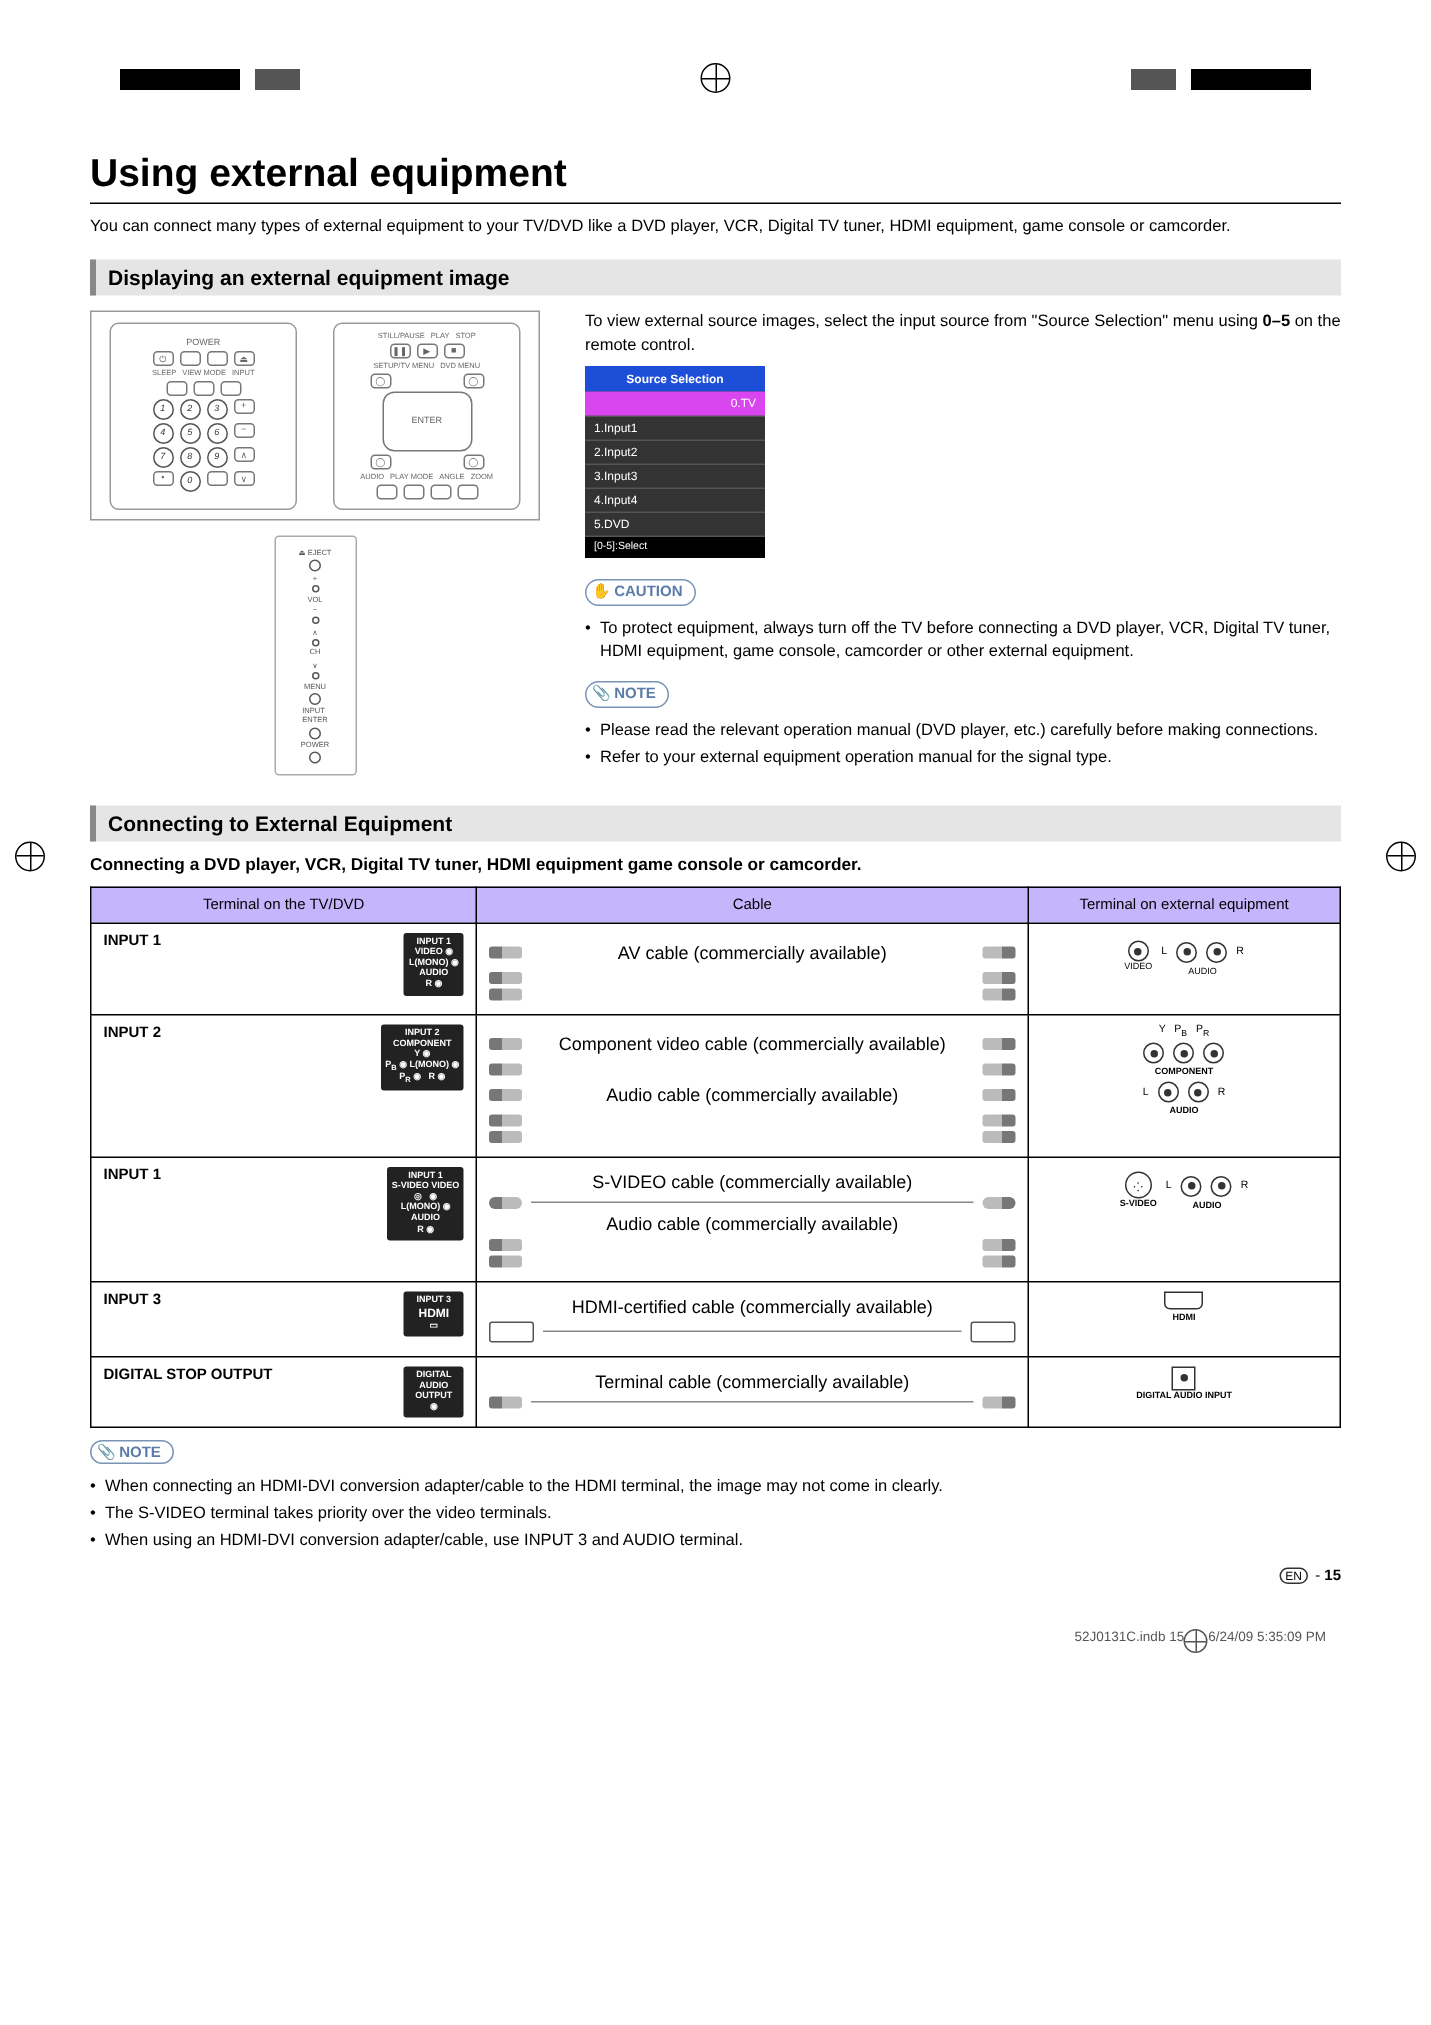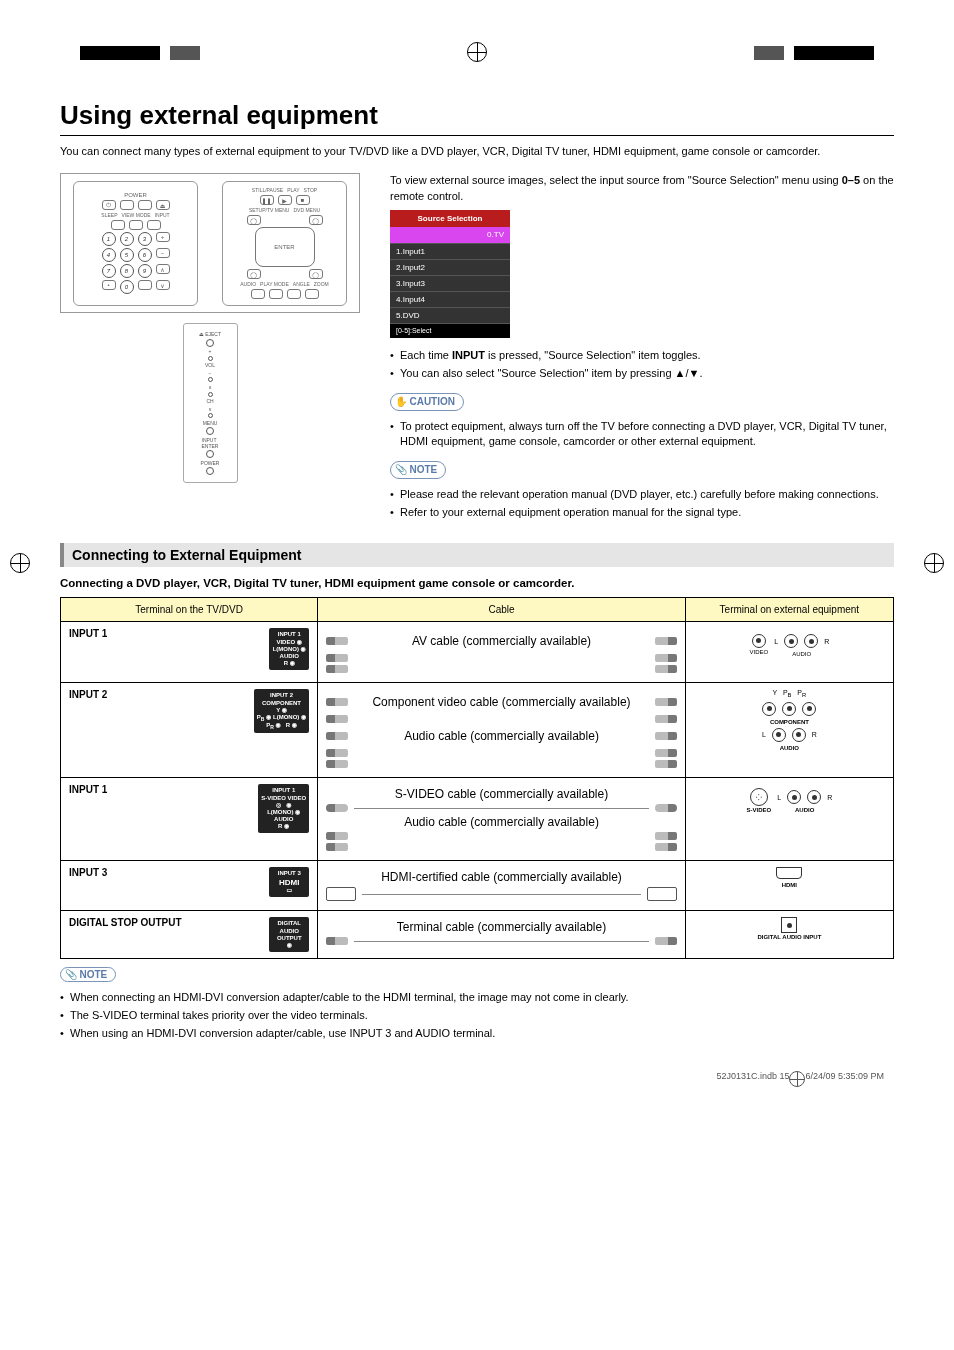--- a/index.html
+++ b/index.html
@@ -29,34 +29,34 @@
   .right-col { flex: 1; font-size: 11px; line-height: 1.4; }
   .diagram { border: 1px solid #999; background: #fff; height: 140px; display: flex; align-items: center; justify-content: space-around; font-size: 8px; color: #555; gap: 10px; padding: 5px; }
   .remote-box { border: 1px solid #999; border-radius: 6px; width: 125px; height: 125px; display: flex; flex-direction: column; align-items: center; justify-content: center; gap: 2px; font-size: 6px; color: #666; }
   .remote-box .row { display:flex; gap:4px; }
   .remote-box .btn { width:14px; height:10px; border:0.8px solid #777; border-radius:3px; display:flex; align-items:center; justify-content:center; }
   .remote-box .num { width:14px; height:14px; border:0.8px solid #555; border-radius:50%; display:flex; align-items:center; justify-content:center; font-style:italic; color:#333; }
   .second-diagram { margin-top: 10px; display:flex; justify-content:center; }
   .panel-box { border:1px solid #aaa; width:55px; height:160px; border-radius:3px; display:flex; flex-direction:column; align-items:center; justify-content:space-around; padding:6px 0; font-size:5px; color:#555;}
   .panel-box .dot { width:8px; height:8px; border:1px solid #555; border-radius:50%; }
   .menu-box { background: #333; color: #fff; font-size: 8px; width: 120px; margin: 6px 0 10px 0; }
-  .menu-box .title { background: #b91c1c; color: #fff; text-align: center; padding: 3px 16px; font-weight: bold; }
+  .menu-box .title { background: #1d4ed8; color: #fff; text-align: center; padding: 3px 16px; font-weight: bold; }
   .menu-box .item { padding: 2px 6px; border-bottom: 0.5px solid #555; }
   .menu-box .item.sel { background: #d946ef; text-align: right; }
   .menu-box .footer { background:#000; padding: 2px 6px; font-size:7px; }
   ul.bullets { list-style: none; padding: 0; margin: 4px 0 8px 0; }
   ul.bullets li { padding-left: 10px; position: relative; margin-bottom: 3px; line-height: 1.35; }
   ul.bullets li::before { content: "•"; position: absolute; left: 0; }
   .tag { display: inline-block; border: 1px solid #7a94b8; border-radius: 10px; padding: 1px 8px 1px 4px; font-size: 10px; font-weight: bold; color: #5a7aa8; margin: 4px 0; }
   .tag .icon { display:inline-block; margin-right:2px; }
   .tag.caution { color:#5a7aa8; }
   .subheading { font-weight: bold; font-size: 11.5px; margin: 6px 0 8px 0; }
   table.conn { width: 100%; border-collapse: collapse; font-size: 10px; }
   table.conn th, table.conn td { border: 1px solid #000; padding: 6px 8px; vertical-align: top; }
-  table.conn th { font-weight: normal; text-align: center; background: #fef9c3; }
+  table.conn th { font-weight: normal; text-align: center; background: #c4b5fd; }
   table.conn td.term { font-weight: bold; width: 210px; position: relative; }
   table.conn td.cable { text-align: center; width: 300px; }
   table.conn td.ext { text-align: center; width: 170px; font-size: 8px; }
   .port-icon { display:inline-block; background:#222; color:#fff; font-size:6px; padding:3px; border-radius:2px; float:right; min-width:40px; text-align:center; line-height:1.2; }
   .cable-line { font-size: 12px; margin: 3px 0; }
   .jack-row { display:flex; justify-content:center; gap:6px; margin:3px 0; align-items:center; }
   .jack { width:14px; height:14px; border:1.5px solid #333; border-radius:50%; display:inline-flex; align-items:center; justify-content:center; }
   .jack::after { content:""; width:5px; height:5px; background:#333; border-radius:50%; }
   .jack-label { font-size:6px; margin-top:1px; }
   .hdmi-icon { display:inline-block; width:26px; height:12px; border:1.5px solid #333; border-radius:0 0 4px 4px; }
@@ -83,20 +83,21 @@
       <div class="reg-bar right"></div>
   </div>
 
   <div class="side-reg left"></div>
   <div class="side-reg right"></div>
 
   <h1>Using external equipment</h1>
   <p class="intro">You can connect many types of external equipment to your TV/DVD like a DVD player, VCR, Digital TV tuner, HDMI equipment, game console or camcorder.</p>
 
   
+  <div class="section-bar">Displaying an external equipment image</div>
 
   <div class="two-col">
     <div class="left-col">
       <div class="diagram">
 
         <div class="remote-box">
           <div class="row">
               <span>POWER</span>
             </div>
           <div class="row">
@@ -212,24 +213,20 @@
       <div class="menu-box">
         <div class="title">Source Selection</div>
         <div class="item sel">0.TV</div>
         <div class="item">1.Input1</div>
         <div class="item">2.Input2</div>
         <div class="item">3.Input3</div>
         <div class="item">4.Input4</div>
         <div class="item">5.DVD</div>
         <div class="footer">[0-5]:Select</div>
       </div>
-      <ul class="bullets">
-        <li>Each time <b>INPUT</b> is pressed, "Source Selection" item toggles.</li>
-        <li>You can also select "Source Selection" item by pressing <span class="arrows">▲/▼</span>.</li>
-      </ul>
       <div class="tag caution"><span class="icon">✋</span><span>CAUTION</span></div>
       <ul class="bullets">
         <li>To protect equipment, always turn off the TV before connecting a DVD player, VCR, Digital TV tuner, HDMI equipment, game console, camcorder or other external equipment.</li>
       </ul>
       <div class="tag"><span class="icon">📎</span><span>NOTE</span></div>
       <ul class="bullets">
         <li>Please read the relevant operation manual (DVD player, etc.) carefully before making connections.</li>
         <li>Refer to your external equipment operation manual for the signal type.</li>
       </ul>
     </div>
@@ -414,20 +411,23 @@
     </tbody>
   </table>
 
   <div class="tag" style="margin-top:8px"><span class="icon">📎</span><span>NOTE</span></div>
   <ul class="bullets">
     <li>When connecting an HDMI-DVI conversion adapter/cable to the HDMI terminal, the image may not come in clearly.</li>
     <li>The S-VIDEO terminal takes priority over the video terminals.</li>
     <li>When using an HDMI-DVI conversion adapter/cable, use INPUT 3 and AUDIO terminal.</li>
   </ul>
 
+  <div class="page-num">
+    <span class="en-circle">EN</span> - <b>15</b>
+  </div>
 
   <div class="footer-line">
     <span>52J0131C.indb   15</span>
     <span style="display:inline-block;width:16px;height:16px;border:1px solid #555;border-radius:50%;position:relative">
       <span style="position:absolute;width:100%;height:1px;background:#555;top:50%"></span>
       <span style="position:absolute;height:100%;width:1px;background:#555;left:50%"></span>
     </span>
     <span>6/24/09   5:35:09 PM</span>
   </div>
 

